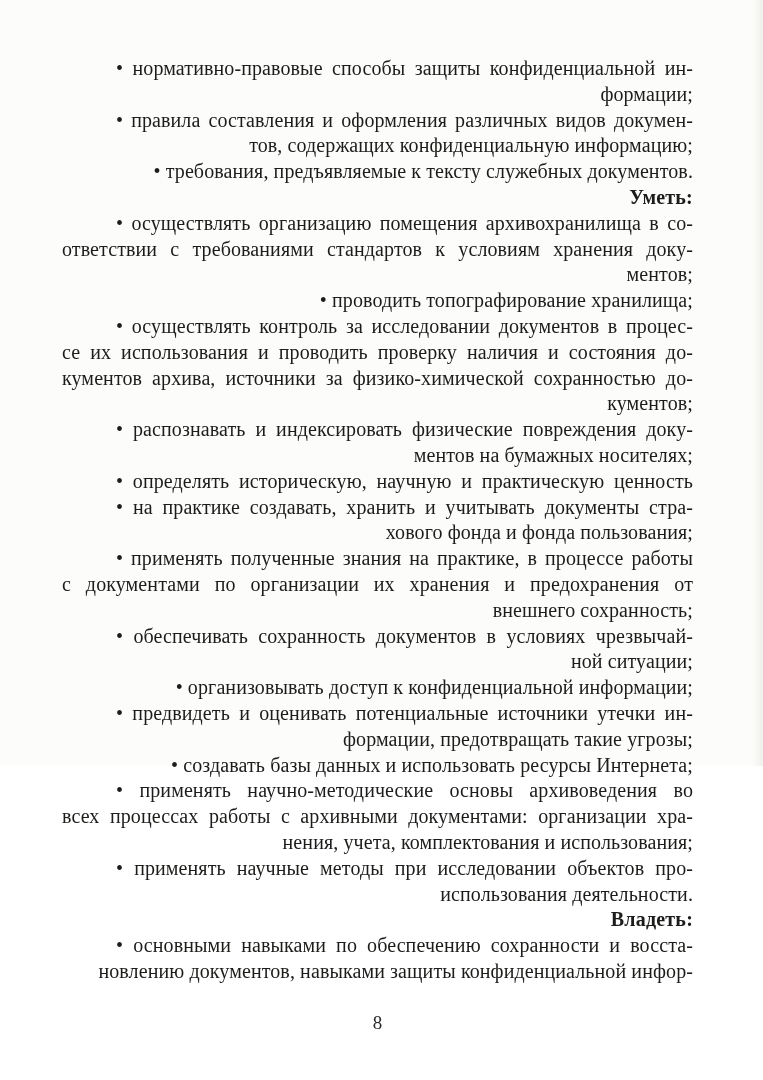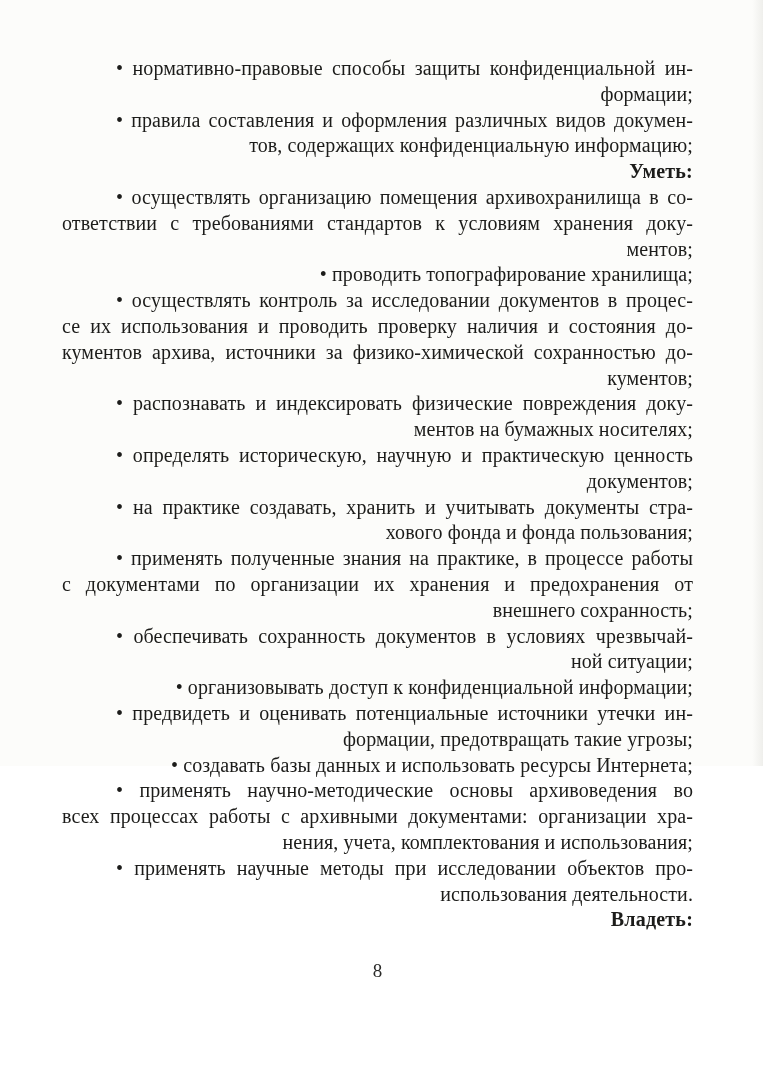--- a/index.html
+++ b/index.html
@@ -58,20 +58,23 @@
 <div class="page">
   <div class="text-block" id="text-block">
       <div class="para bullet">
         <div class="line first fill">• нормативно-правовые способы защиты конфиденциальной ин-</div>
         <div class="line">формации;</div>
       </div>
       <div class="para bullet">
         <div class="line first fill">• правила составления и оформления различных видов докумен-</div>
         <div class="line">тов, содержащих конфиденциальную информацию;</div>
       </div>
+      <div class="para bullet">
+        <div class="line first">• требования, предъявляемые к тексту служебных документов.</div>
+      </div>
       <div class="para heading">
         <div class="line first">Уметь:</div>
       </div>
       <div class="para bullet">
         <div class="line first fill">• осуществлять организацию помещения архивохранилища в со-</div>
         <div class="line fill">ответствии с требованиями стандартов к условиям хранения доку-</div>
         <div class="line">ментов;</div>
       </div>
       <div class="para bullet">
         <div class="line first">• проводить топографирование хранилища;</div>
@@ -81,21 +84,20 @@
         <div class="line fill">се их использования и проводить проверку наличия и состояния до-</div>
         <div class="line fill">кументов архива, источники за физико-химической сохранностью до-</div>
         <div class="line">кументов;</div>
       </div>
       <div class="para bullet">
         <div class="line first fill">• распознавать и индексировать физические повреждения доку-</div>
         <div class="line">ментов на бумажных носителях;</div>
       </div>
       <div class="para bullet">
         <div class="line first fill">• определять историческую, научную и практическую ценность</div>
-        <div class="line">документов;</div>
       </div>
       <div class="para bullet">
         <div class="line first fill">• на практике создавать, хранить и учитывать документы стра-</div>
         <div class="line">хового фонда и фонда пользования;</div>
       </div>
       <div class="para bullet">
         <div class="line first fill">• применять полученные знания на практике, в процессе работы</div>
         <div class="line fill">с документами по организации их хранения и предохранения от</div>
         <div class="line">внешнего сохранность;</div>
       </div>
@@ -118,15 +120,19 @@
         <div class="line fill">всех процессах работы с архивными документами: организации хра-</div>
         <div class="line">нения, учета, комплектования и использования;</div>
       </div>
       <div class="para bullet">
         <div class="line first fill">• применять научные методы при исследовании объектов про-</div>
         <div class="line">использования деятельности.</div>
       </div>
       <div class="para heading">
         <div class="line first">Владеть:</div>
       </div>
+      <div class="para bullet">
+        <div class="line first fill">• основными навыками по обеспечению сохранности и восста-</div>
+        <div class="line">новлению документов, навыками защиты конфиденциальной инфор-</div>
+      </div>
     </div>
   <div class="page-number">8</div>
 </div>
 
 </body></html>

